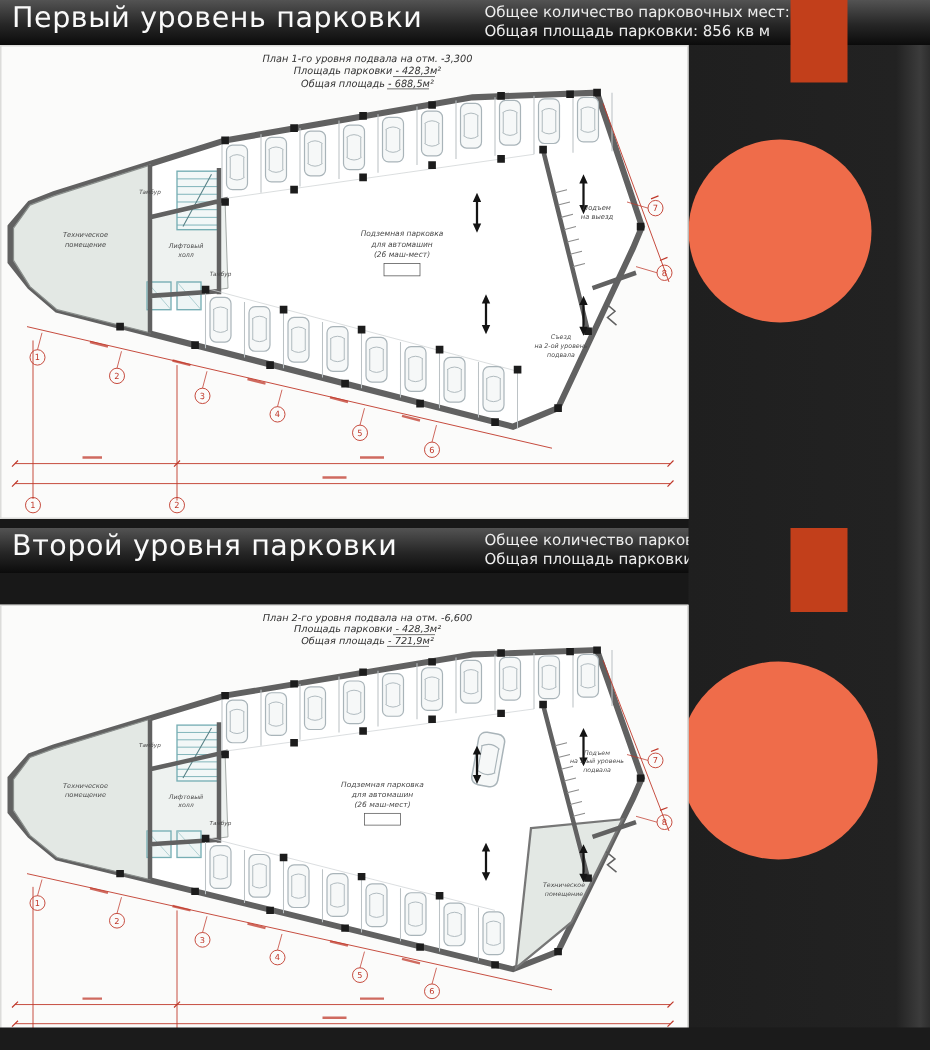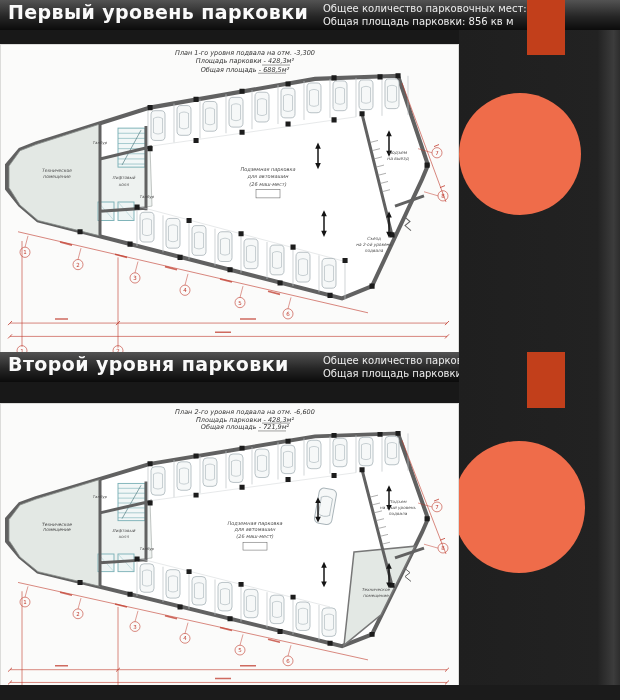--- a/index.html
+++ b/index.html
@@ -1,21 +1,21 @@
 <!DOCTYPE html>
 <html><head>
 <meta charset="utf-8">
 <style>
   html,body{margin:0;padding:0;}
   body{width:620px;height:700px;position:relative;background:#181818;
        font-family:"DejaVu Sans","Liberation Sans",sans-serif;overflow:hidden;}
   .hdr{position:absolute;left:0;width:620px;height:30px;
        background:linear-gradient(180deg,#535353 0%,#262626 55%,#0b0b0b 100%);}
   .hdr .title{position:absolute;left:8px;top:1px;font-size:19px;color:#fafafa;
-       letter-spacing:.4px;font-weight:700;white-space:nowrap;}
+       letter-spacing:.4px;font-weight:400;white-space:nowrap;}
   .hdr .stats{position:absolute;left:323px;top:2px;font-size:10px;line-height:13px;
        color:#ededed;white-space:nowrap;}
   .plan{position:absolute;left:0;width:459px;background:#fbfbfa;
        box-shadow:inset 0 0 0 1px #dcdcda;}
   .dark{position:absolute;left:459px;width:161px;overflow:hidden;
        background:linear-gradient(90deg,#1f1f1f 0%,#222 86%,#3c3c3c 96%,#2d2d2d 100%);}
   .circle{position:absolute;border-radius:50%;background:#ef6c4a;}
   .orect{position:absolute;left:527px;width:38px;background:#c23f1b;}
   .footer{position:absolute;left:0;top:685px;width:620px;height:15px;background:#1b1b1b;}
   svg text{font-style:italic;fill:#4a4a4a;}
@@ -31,21 +31,21 @@
     <div>Общее количество парковочных мест: 26</div>
     <div>Общая площадь парковки: 856 кв м</div>
   </div>
 </div>
 
 <div class="dark" style="top:30px;height:322px">
   <div class="circle" style="left:0px;top:63px;width:122px;height:122px"></div>
 </div>
 <div class="orect" style="top:0;height:55px"></div>
 
-<div class="plan" style="top:44px;height:316px">
+<div class="plan" style="top:30px;height:316px">
 <svg width="459" height="316" viewBox="0 0 459 308" preserveAspectRatio="none">
   <defs>
     <g id="car">
           <rect width="14" height="29" rx="4" fill="#f6f8f8" stroke="#a9b4b9" stroke-width="0.8"></rect>
       <path d="M2 8 Q7 4.5 12 8 M2 21 Q7 24.5 12 21 M2.5 8 L2.5 21 M11.5 8 L11.5 21" fill="none" stroke="#a9b4b9" stroke-width="0.6"></path>
         </g>
     <g id="arr">
           <path d="M0 5 L0 21" stroke="#141414" stroke-width="1.5"></path>
       <path d="M-2.8 6 L0 0 L2.8 6 Z M-2.8 20 L0 26 L2.8 20 Z" fill="#141414"></path>
         </g>

